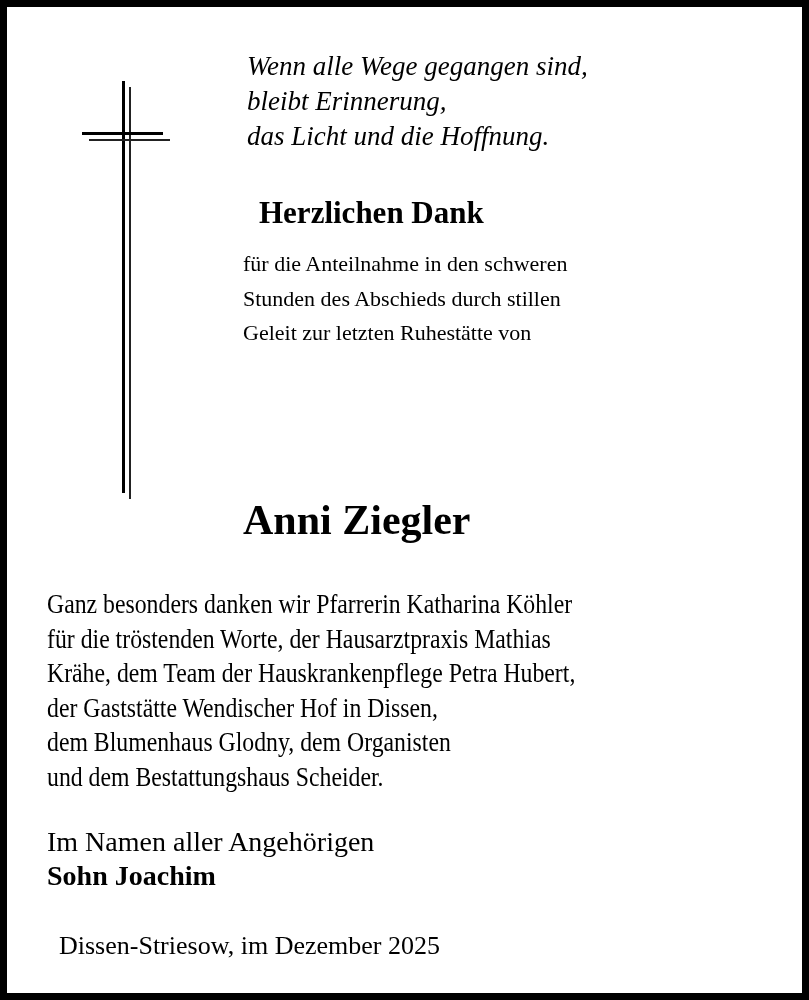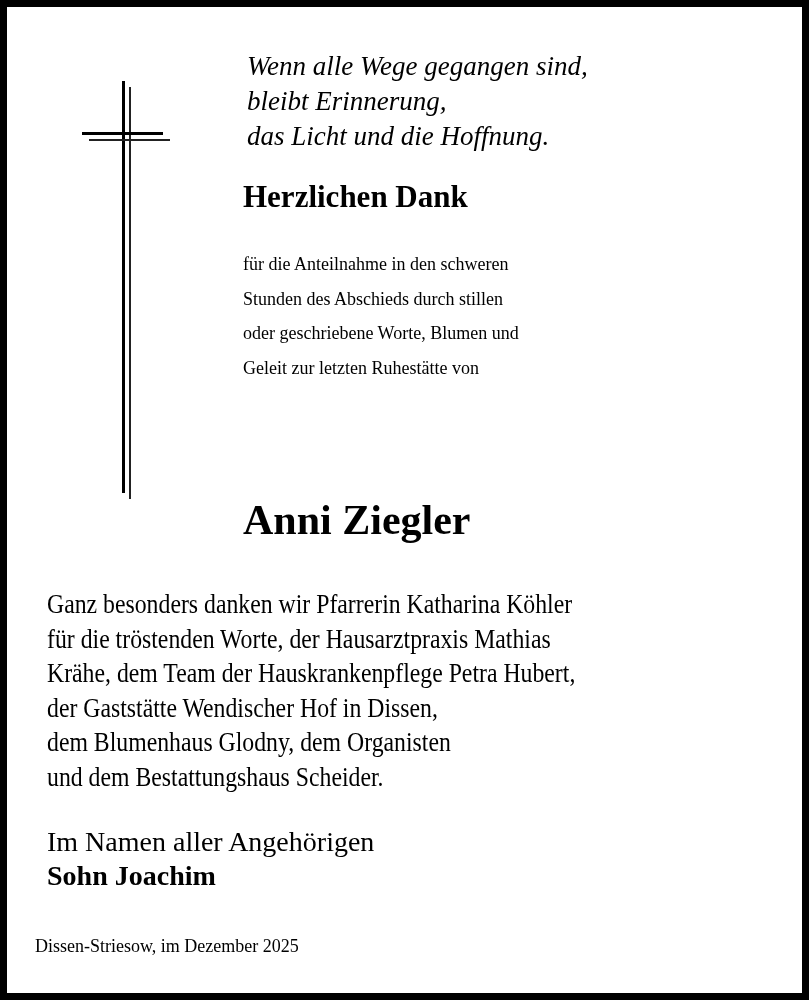--- a/index.html
+++ b/index.html
@@ -10,47 +10,47 @@
       font-family: "Liberation Serif", "DejaVu Serif", serif;
     }
     .cross { position: absolute; left: 0; top: 0; }
     .cross .line { position: absolute; background: #000; }
     .motto {
       position: absolute; left: 236px; top: 38px;
       font-style: italic; font-size: 27px; line-height: 35px; margin: 4px;
     }
     .motto div { white-space: nowrap; }
     .thanks-title {
-      position: absolute; left: 236px; top: 170px; margin: 0;
+      position: absolute; left: 236px; top: 170px; margin: 16px;
       font-weight: bold; font-size: 31px; line-height: 40px; white-space: nowrap;
     }
     .thanks-body {
       position: absolute; left: 236px; top: 240px;
-      font-size: 18px; line-height: 34.5px; font-family: Liberation Serif, serif;
+      font-size: 22px; line-height: 34.5px; font-family: Liberation Serif, serif;
     }
     .thanks-body div { white-space: nowrap; }
     .deceased-name {
       position: absolute; left: 236px; top: 478px; margin: 0;
       font-weight: bold; font-size: 42px; line-height: 70px; white-space: nowrap;
     }
     .special-thanks {
       position: absolute; left: 40px; top: 580px;
       font-size: 27px; line-height: 34.5px;
       transform: scaleX(0.88); transform-origin: left top;
     }
     .special-thanks div { white-space: nowrap; }
     .signature {
       position: absolute; left: 40px; top: 818px;
       font-size: 28px; line-height: 34px;
     }
     .signature div { white-space: nowrap; }
     .signature .bold { font-weight: bold; }
     .place-date {
-      position: absolute; left: 28px; top: 922px;
-      font-size: 18px; line-height: 34px; white-space: nowrap;
+      position: absolute; left: 52px; top: 922px;
+      font-size: 26px; line-height: 34px; white-space: nowrap;
     }
   </style>
 </head>
 <body>
 
 <div class="card">
 
   <div class="cross">
 
     <div class="line" style="left:115px; top:74px; width:3px; height:412px;"></div>
@@ -66,21 +66,20 @@
     <div>Wenn alle Wege gegangen sind,</div>
     <div>bleibt Erinnerung,</div>
     <div>das Licht und die Hoffnung.</div>
   </div>
 
   <h2 class="thanks-title">Herzlichen Dank</h2>
 
   <div class="thanks-body">
     <div>für die Anteilnahme in den schweren</div>
     <div>Stunden des Abschieds durch stillen</div>
-    <div>oder geschriebene Worte, Blumen und</div>
     <div>Geleit zur letzten Ruhestätte von</div>
   </div>
 
   <h1 class="deceased-name">Anni Ziegler</h1>
 
   <div class="special-thanks">
     <div>Ganz besonders danken wir Pfarrerin Katharina Köhler</div>
     <div>für die tröstenden Worte, der Hausarztpraxis Mathias</div>
     <div>Krähe, dem Team der Hauskrankenpflege Petra Hubert,</div>
     <div>der Gaststätte Wendischer Hof in Dissen,</div>

